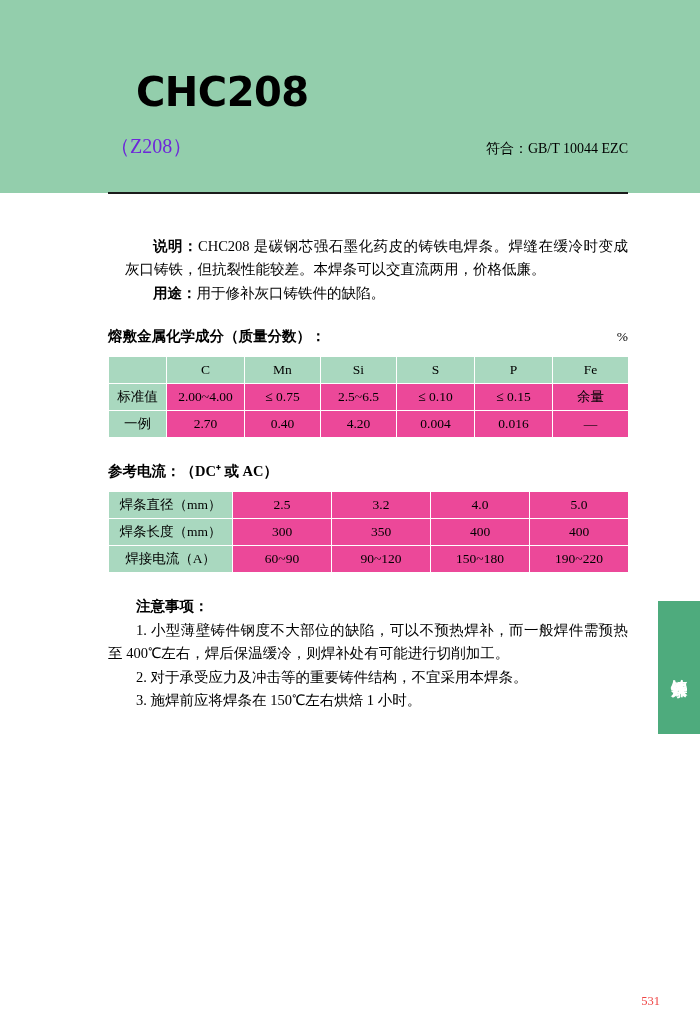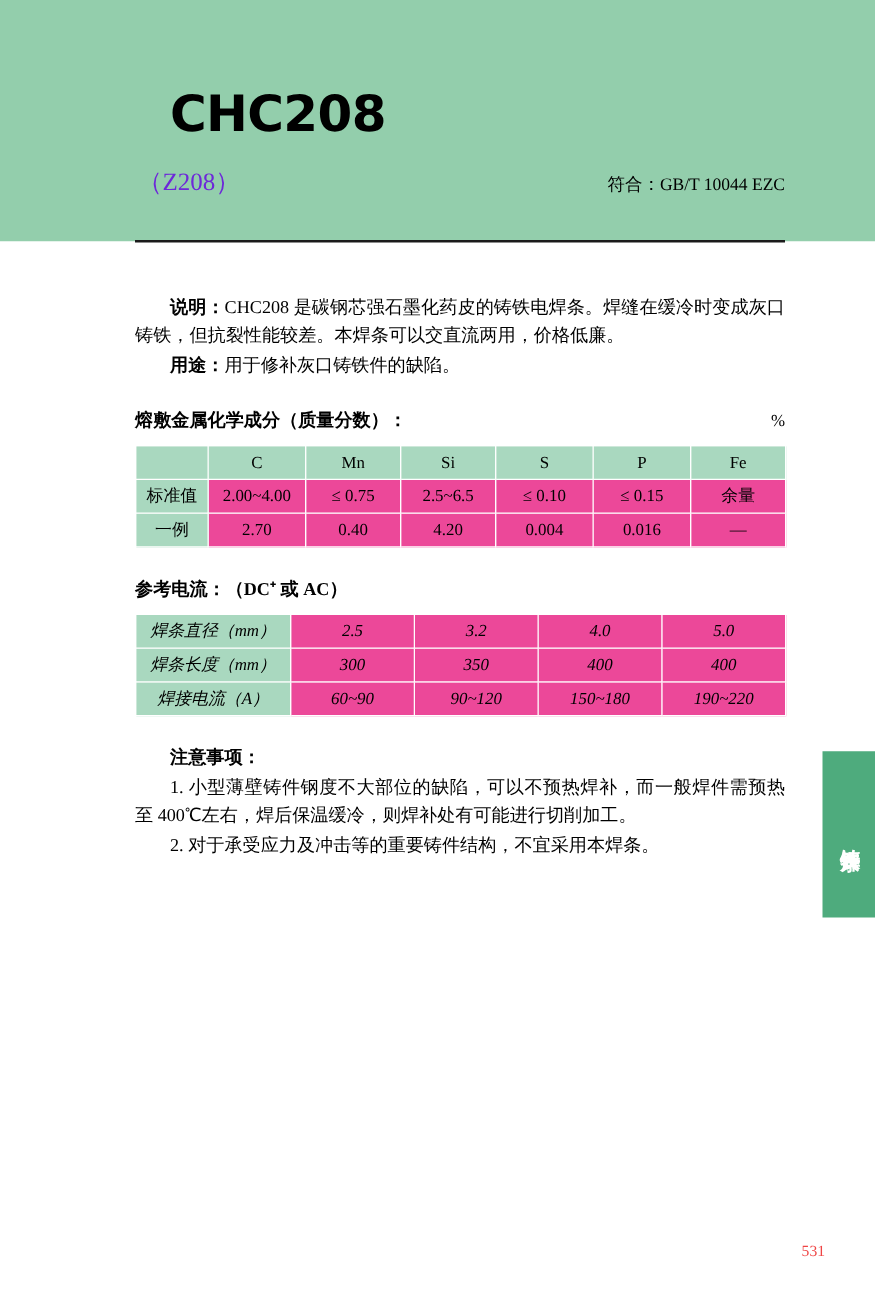--- a/index.html
+++ b/index.html
@@ -76,21 +76,21 @@
     position: absolute;
     left: 108px;
     top: 235px;
     width: 520px;
   }
 
   .para {
     font-size: 14.5px;
     line-height: 1.62;
     text-align: justify;
-    margin: 0 0 0 0;
+    margin: 0 0 0 17px;
   }
   .para .lead {
     font-weight: bold;
   }
   .indent {
     text-indent: 28px;
   }
 
   .section-title {
     font-size: 14.5px;
@@ -135,21 +135,20 @@
     background: #ec4899;
   }
 
   
   table.current td.rowhead {
     background: #a9d8bf;
     text-align: center;
   }
   table.current td {
     background: #e2f1e8;
-    font-style: italic;
   }
 
   .notes {
     font-size: 14.5px;
     line-height: 1.62;
   }
   .notes .notes-title {
     font-weight: bold;
   }
   .note-line {
@@ -305,20 +304,21 @@
       </tr>
     </tbody>
   </table>
 
   <div class="spacer-22"></div>
 
   <div class="notes">
     <div class="notes-title indent">注意事项：</div>
     <div class="note-line">1. 小型薄壁铸件钢度不大部位的缺陷，可以不预热焊补，而一般焊件需预热至 400℃左右，焊后保温缓冷，则焊补处有可能进行切削加工。</div>
     <div class="note-line">2. 对于承受应力及冲击等的重要铸件结构，不宜采用本焊条。</div>
+    <div class="note-line">3. 施焊前应将焊条在 150℃左右烘焙 1 小时。</div>
   </div>
 
 </div>
 
 <div class="side-tab">
   <span>铸铁焊条</span>
 </div>
 
 <div class="page-number">531</div>
 

